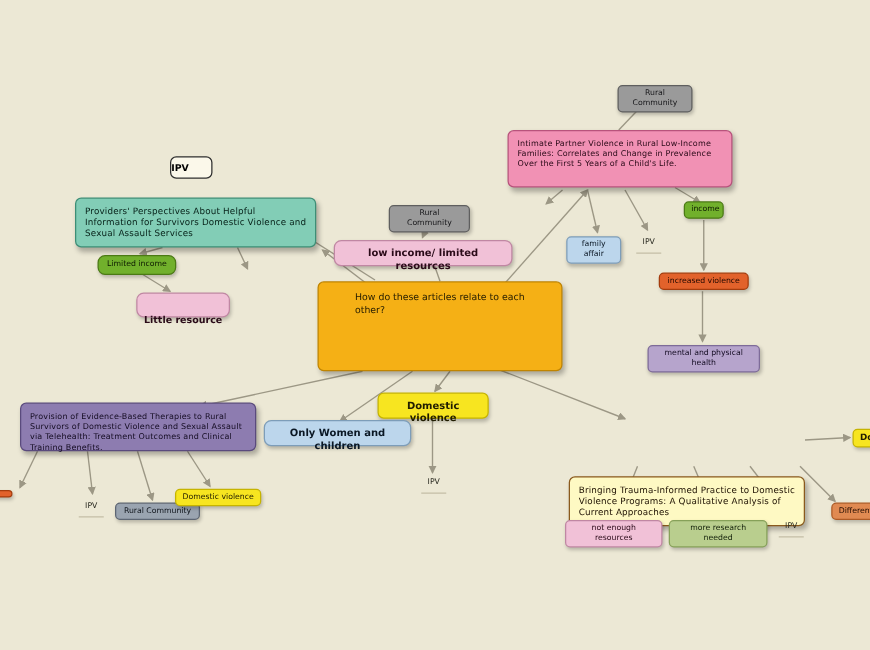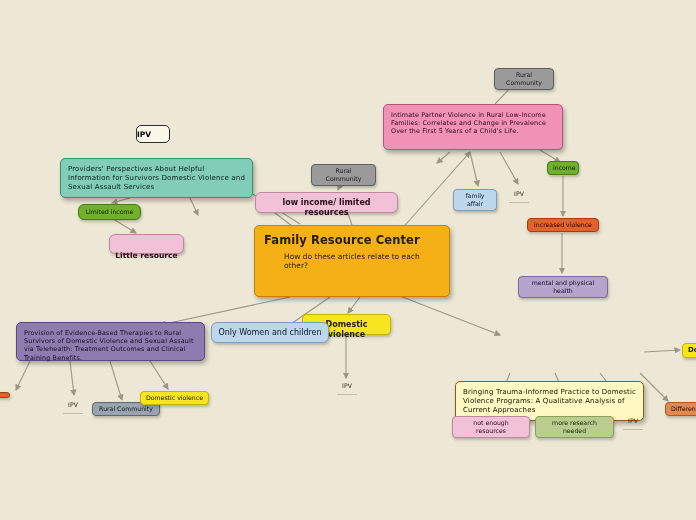--- a/index.html
+++ b/index.html
@@ -50,21 +50,21 @@
 
   
   .n-major {
     border-radius: 5px;
     padding: 6px 7px;
     font-size: 6.4px;
     box-shadow: 2px 3px 4px rgba(0,0,0,0.28);
     letter-spacing: .15px;
   }
   .n-pink-major {
-    left: 383px; top: 104px;
+    left: 406px; top: 104px;
     width: 180px; height: 46px;
     background: #f191b4;
     border-color: #b8537c;
     color: #2a0a18;
   }
   .n-teal-major {
     left: 60px; top: 158px;
     width: 193px; height: 40px;
     background: #82cdb6;
     border-color: #3d8e76;
@@ -126,28 +126,28 @@
   .p-rc-bot       { left: 92px;  top: 402px; width: 68px; }
   .p-family       { left: 453px; top: 189px; width: 44px; }
   .p-income       { left: 547px; top: 161px; width: 32px; }
   .p-incviol      { left: 527px; top: 218px; width: 72px; }
   .p-mental       { left: 518px; top: 276px; width: 90px; }
   .p-limited      { left: 78px;  top: 204px; width: 63px;
                     border-radius: 6px; padding: 3px 5px; }
   .p-little       { left: 109px; top: 234px; width: 75px; height: 19px;
                     border-radius: 6px; font-weight: bold; font-size: 7.6px;
                     padding-top: 16px; }
-  .p-lowincome    { left: 255px; top: 192px; width: 143px; height: 21px;
+  .p-lowincome    { left: 267px; top: 192px; width: 143px; height: 21px;
                     border-radius: 6px; font-weight: bold; font-size: 8px;
                     padding-top: 5px; }
   .p-domviol-mid  { left: 302px; top: 314px; width: 89px; height: 21px;
                     border-radius: 5px; font-weight: bold; font-size: 8px;
                     padding-top: 5px; }
-  .p-onlywomen    { left: 211px; top: 322px; width: 118px; height: 21px;
-                    border-radius: 6px; font-weight: normal; font-size: 8px;
+  .p-onlywomen    { left: 211px; top: 336px; width: 118px; height: 21px;
+                    border-radius: 6px; font-weight: bold; font-size: 8px;
                     padding-top: 5px; text-align: center; }
   .p-domviol-bl   { left: 140px; top: 391px; width: 69px; }
   .p-notenough    { left: 452px; top: 416px; width: 78px; }
   .p-moreresearch { left: 535px; top: 416px; width: 79px; }
   .p-domviol-r    { left: 682px; top: 343px; width: 42px;
                     border-radius: 4px; font-weight: bold; font-size: 7px;
                     text-align: left; }
   .p-diffthings   { left: 665px; top: 402px; width: 52px;
                     border-radius: 4px; font-size: 6.2px; text-align: left; }
   .p-redcut       { left: -12px; top: 392px; width: 22px; }
@@ -204,21 +204,20 @@
       <path d="M644,352 L680,350"></path>
       <path d="M640,373 L668,401"></path>
 
       <path d="M346,335 L346,378"></path>
 
       <path d="M343,178 L338,190"></path>
     </g>
   </svg>
 
   <div class="node n-center">
-    <span class="title">Family Resource Center</span>
     <span class="q">How do these articles relate to each other?</span>
   </div>
 
   <div class="node n-major n-pink-major">Intimate Partner Violence in Rural Low-Income Families: Correlates and Change in Prevalence Over the First 5 Years of a Child's Life.</div>
 
   <div class="node n-major n-teal-major">Providers' Perspectives About Helpful Information for Survivors Domestic Violence and Sexual Assault Services</div>
 
   <div class="node n-major n-purple-major">Provision of Evidence-Based Therapies to Rural Survivors of Domestic Violence and Sexual Assault via Telehealth: Treatment Outcomes and Clinical Training Benefits.</div>
 
   <div class="node n-major n-brown-major">Bringing Trauma-Informed Practice to Domestic Violence Programs: A Qualitative Analysis of Current Approaches</div>

